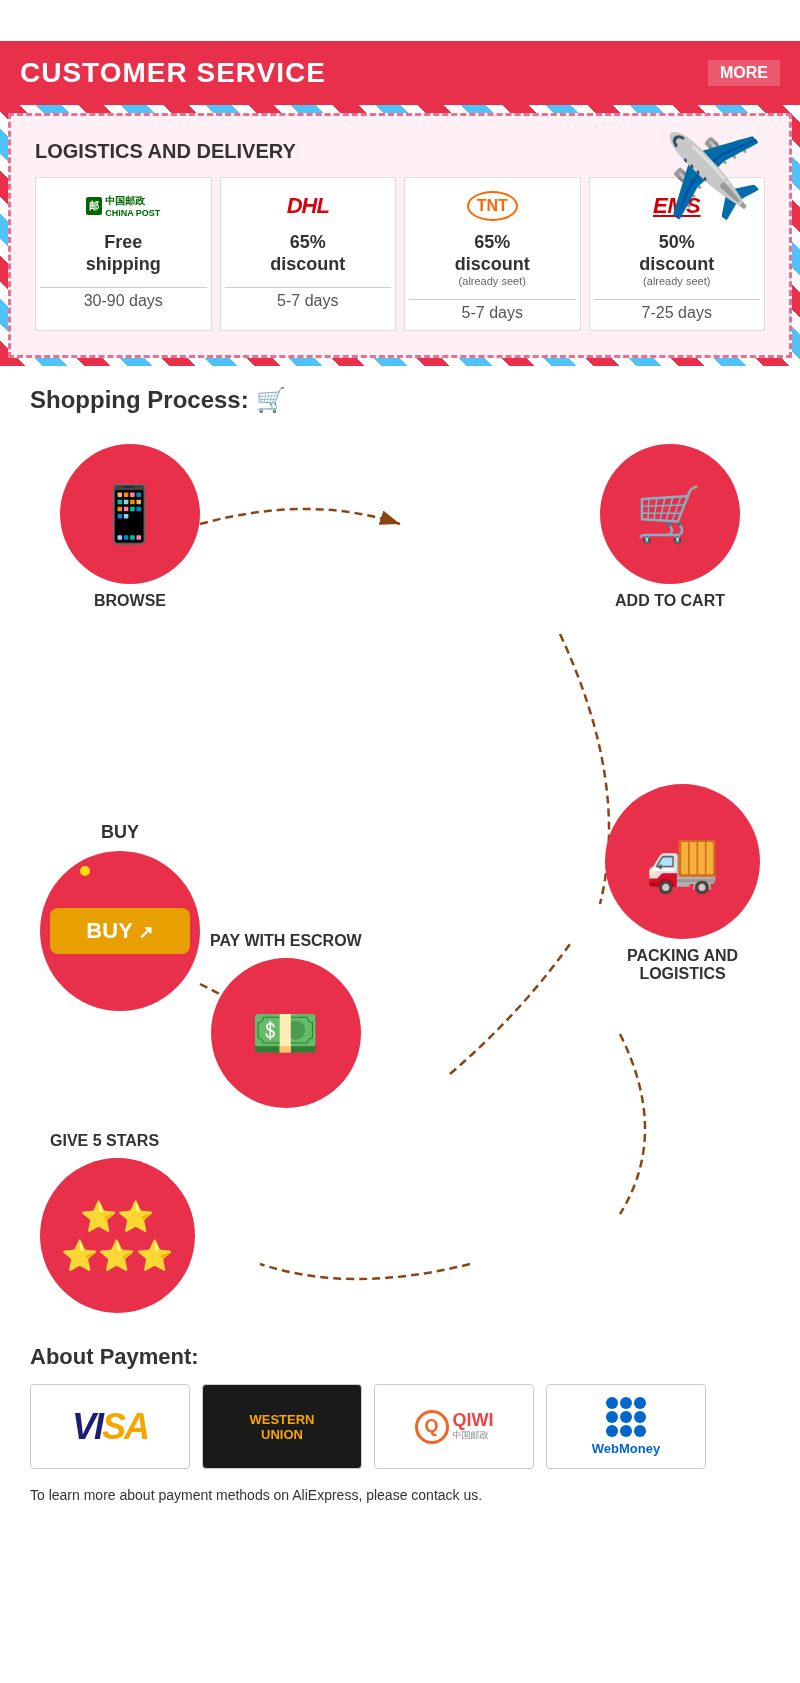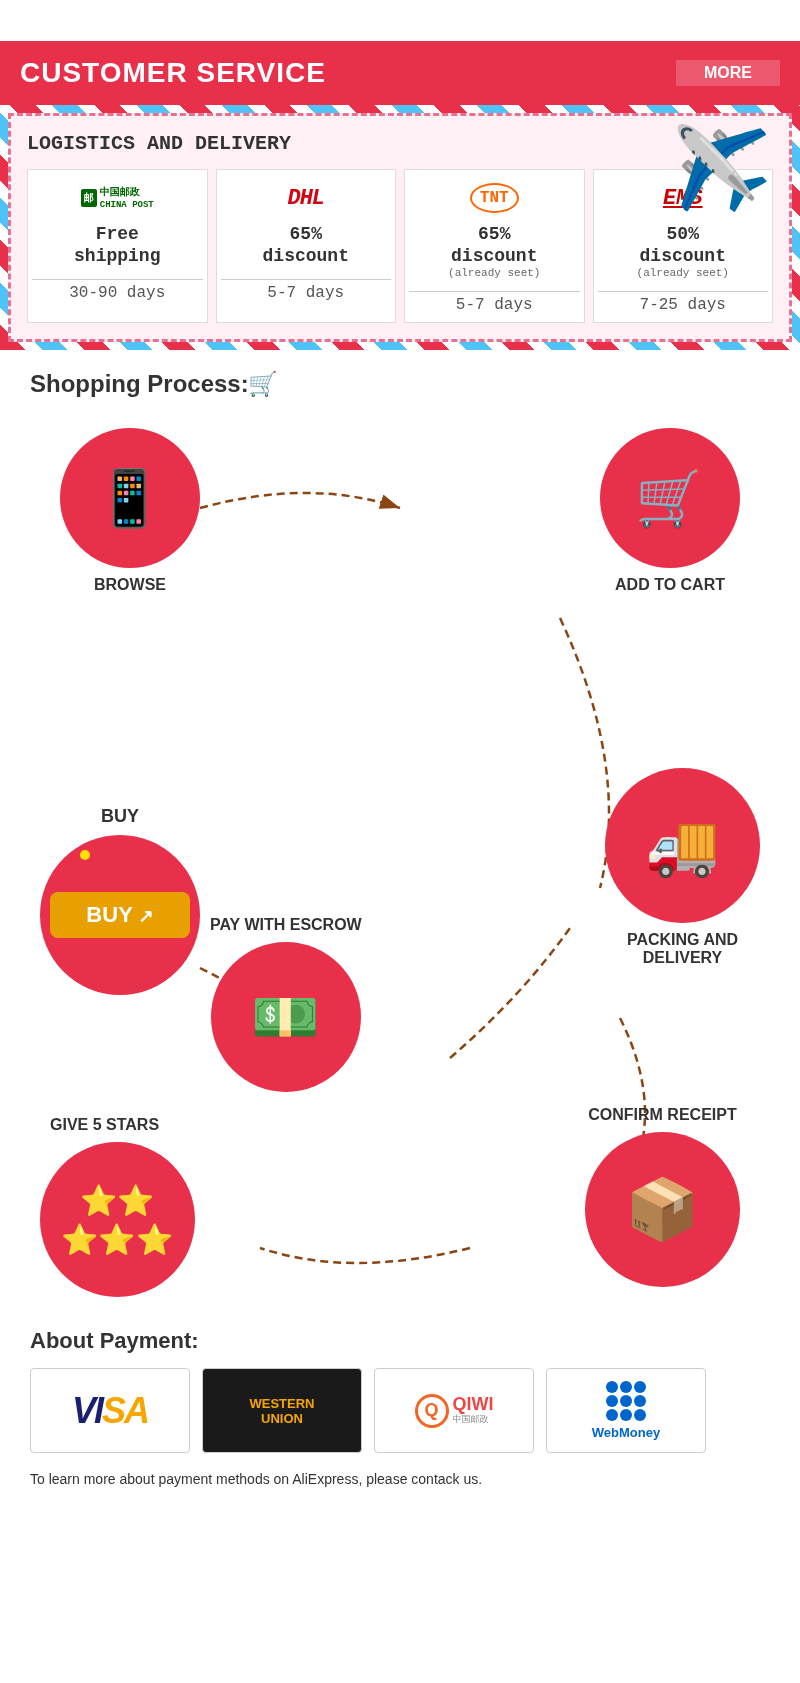--- a/index.html
+++ b/index.html
@@ -24,29 +24,28 @@
       color: #fff;
       font-size: 28px;
       font-weight: bold;
       letter-spacing: 1px;
     }
     .header-more {
       color: #fff;
       font-size: 16px;
       font-weight: bold;
       background: rgba(255,255,255,0.2);
-      padding: 4px 28px;
+      padding: 4px 12px;
       cursor: pointer;
     }
     .logistics-inner {
       background: #fff0f5;
       border: 3px dashed #e87090;
-      padding: 16px;
+      padding: 24px;
       position: relative;
-      font-family: Liberation Mono, monospace;
     }
     .logistics-title {
       font-size: 20px;
       font-weight: bold;
       color: #333;
       margin-bottom: 14px;
     }
     .carrier-grid {
       display: grid;
       grid-template-columns: repeat(4, 1fr);
@@ -137,20 +136,21 @@
       padding: 20px 30px;
       background: #fff;
     }
     .process-title {
       font-size: 24px;
       font-weight: bold;
       color: #333;
       margin-bottom: 20px;
       display: flex;
       align-items: center;
+      gap: 8px;
     }
     .process-title .cart-icon {
       font-size: 24px;
     }
     .step-circle {
       width: 140px;
       height: 140px;
       border-radius: 50%;
       background: #e8304a;
       display: flex;
@@ -350,38 +350,32 @@
       <div class="step-label" style="margin-bottom:8px; font-size:16px;">PAY WITH ESCROW</div>
       <div class="step-circle" style="background:#e8304a; width:150px; height:150px;">
         <span style="font-size:55px;">💵</span>
       </div>
     </div>
 
     <div style="position:absolute; right:10px; top:350px; display:flex; flex-direction:column; align-items:center;">
       <div class="step-circle" style="background:#e8304a; width:155px; height:155px;">
         <span style="font-size:60px;">🚚</span>
       </div>
-      <div class="step-label" style="text-align:center; max-width:130px;">PACKING AND DELIVERY</div>
+      <div class="step-label" style="text-align:center; max-width:130px;">PACKING AND LOGISTICS</div>
     </div>
 
     <div style="position:absolute; left:10px; top:690px; display:flex; flex-direction:column; align-items:center;">
       <div class="step-label" style="margin-bottom:8px; font-size:16px; align-self:flex-start; margin-left:10px;">GIVE 5 STARS</div>
       <div class="step-circle" style="background:#e8304a; width:155px; height:155px;">
         <div style="text-align:center; font-size:30px; line-height:1.3;">
           ⭐⭐<br>⭐⭐⭐
         </div>
       </div>
     </div>
 
-    <div style="position:absolute; right:30px; top:680px; display:flex; flex-direction:column; align-items:center;">
-      <div class="step-label" style="margin-bottom:8px; font-size:16px;">CONFIRM RECEIPT</div>
-      <div class="step-circle" style="background:#e8304a; width:155px; height:155px;">
-        <span style="font-size:60px;">📦</span>
-      </div>
-    </div>
 
   </div>
 </div>
 
 <div class="payment-section">
   <div class="payment-title">About Payment:</div>
 
   <div class="payment-logos">
 
     <div class="payment-card">

